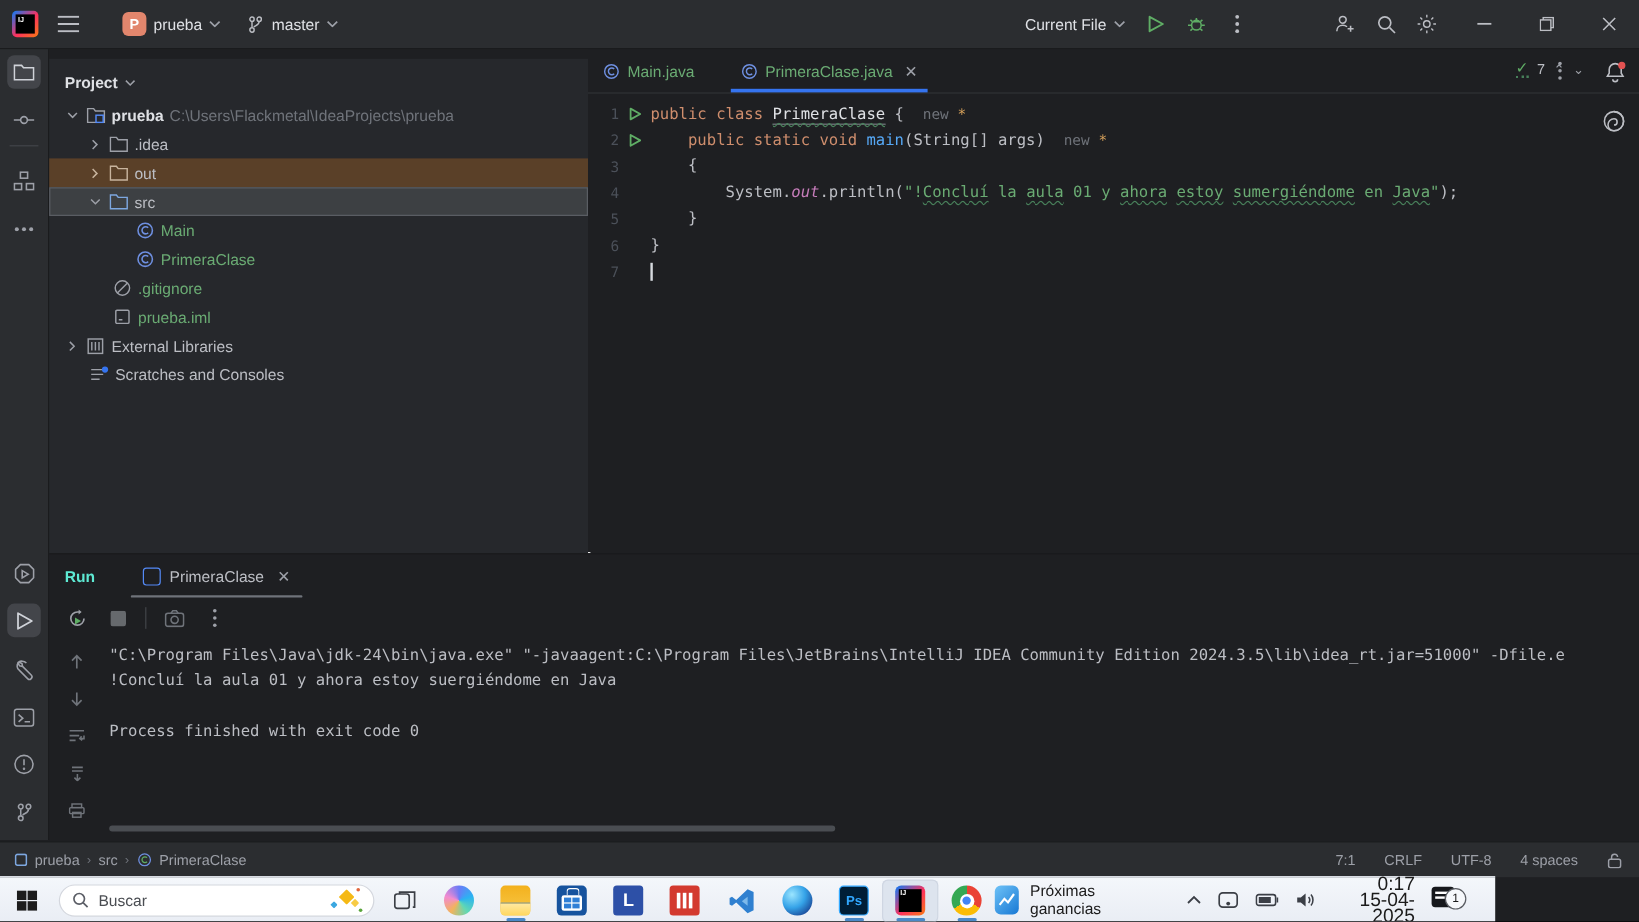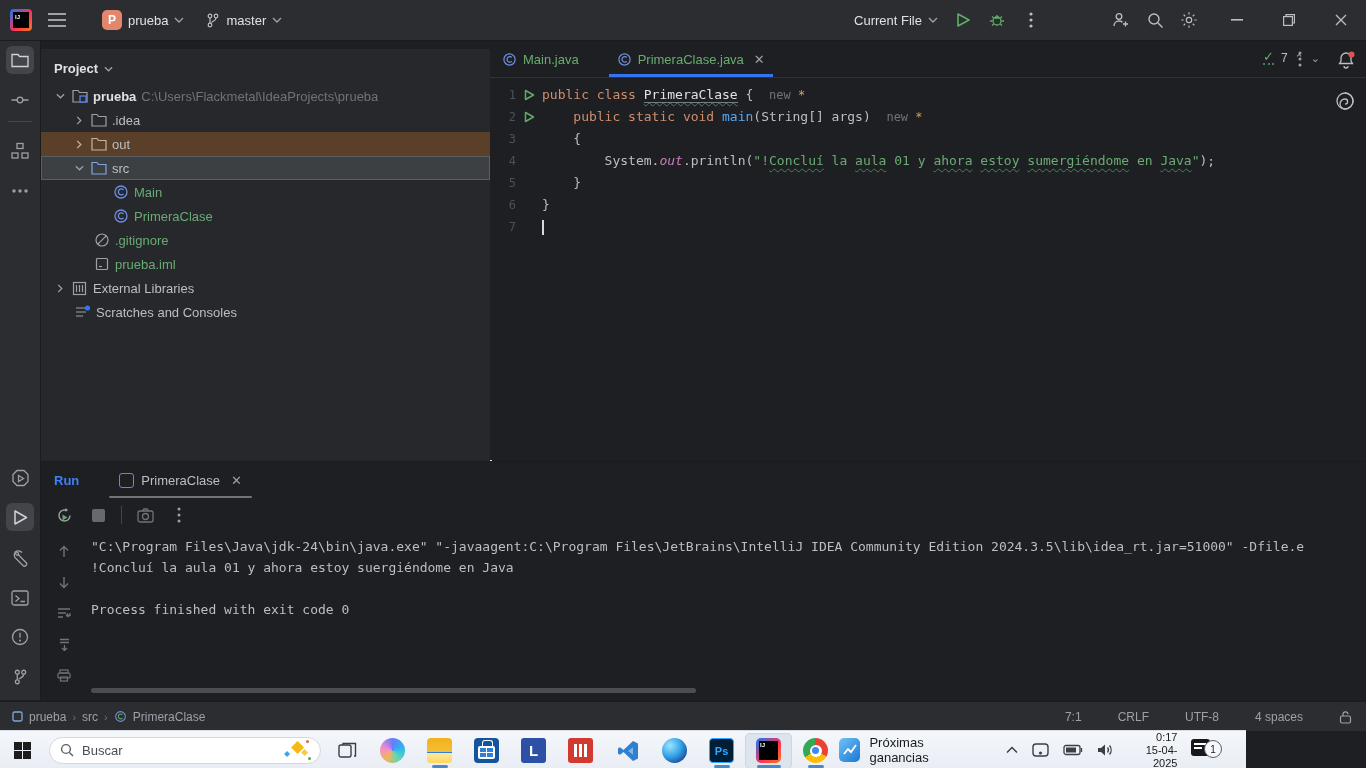--- a/index.html
+++ b/index.html
@@ -75,40 +75,40 @@
   .inspect .check{color:#5fad65;font-size:13px;border-bottom:2px dotted #47805a;line-height:12px;}
   .chev{color:#9da0a8;font-size:11px;}
 
   
   .bell-wrap{left:1336px;top:50px;}
   .ai-wrap{left:1334px;top:90px;}
 
   
   .runpanel{left:41px;top:461px;width:1325px;height:239px;background:#1e1f22;border-top:1px solid #1a1b1d;}
   .run-head{display:flex;align-items:center;height:36px;padding-left:13px;}
-  .run-title{color:#3b82f6;font-size:13px;font-weight:bold;margin-right:30px;}
+  .run-title{color:#5eead4;font-size:13px;font-weight:bold;margin-right:30px;}
   .run-tab{display:flex;align-items:center;gap:7px;color:#bcbec4;font-size:13px;height:100%;
            padding:0 10px;position:relative;}
   .run-tab::after{content:"";position:absolute;left:0;right:0;bottom:0;height:2px;background:#6f737a;border-radius:1px;}
   .cfg-icon{width:13px;height:13px;border:1.5px solid #548af7;border-radius:3px;}
   .run-toolbar{display:flex;align-items:center;gap:8px;height:34px;padding-left:10px;}
   .rt-btn{width:26px;height:26px;border-radius:6px;display:flex;align-items:center;justify-content:center;}
   .rt-div{width:1px;height:18px;background:#43454a;margin:0 2px;}
   .console-gutter{position:absolute;left:10px;top:78px;width:26px;display:flex;flex-direction:column;gap:9px;align-items:center;}
   .cg-btn{width:22px;height:22px;display:flex;align-items:center;justify-content:center;}
   .console{position:absolute;left:50px;top:74px;right:4px;bottom:14px;overflow:hidden;
            font-family:"DejaVu Sans Mono","Liberation Mono",monospace;font-size:13px;color:#bcbec4;}
   .console-line{height:21px;line-height:21px;white-space:pre;}
   .hscroll{position:absolute;left:50px;bottom:8px;width:605px;height:5px;border-radius:3px;background:#4a4d52;}
 
   
   .statusbar{left:0;top:701px;width:1366px;height:29px;background:#2b2d30;border-top:1px solid #1a1b1d;
              display:flex;align-items:center;color:#9da0a8;font-size:12px;}
   .sb-left{display:flex;align-items:center;gap:6px;padding-left:12px;}
-  .sb-right{margin-left:auto;display:flex;align-items:center;gap:36px;padding-right:14px;}
+  .sb-right{margin-left:auto;display:flex;align-items:center;gap:24px;padding-right:14px;}
   .sb-sep{color:#6f737a;font-size:11px;}
 
   
   .taskbar{left:0;top:730px;width:1246px;height:38px;background:linear-gradient(#f4f7fb,#e9edf4);
            border-top:1px solid #d8dce3;display:flex;align-items:center;}
   .start{margin-left:14px;}
   .searchbox{margin-left:18px;width:288px;height:27px;background:#fff;border:1px solid #d4d7de;
              border-radius:14px;display:flex;align-items:center;gap:8px;padding:0 10px;box-sizing:border-box;}
   .searchbox .ph{color:#4a4d52;font-size:13px;flex:1;}
   .sparkles{position:relative;width:26px;height:20px;}
@@ -121,21 +121,21 @@
   .app .under{position:absolute;bottom:1px;left:50%;transform:translateX(-50%);
               width:16px;height:3px;border-radius:2px;background:#4a89c8;}
   .app.focused .under{width:24px;}
   .appicon{width:25px;height:25px;border-radius:5px;display:flex;align-items:center;justify-content:center;
            font-weight:bold;}
   .tray{margin-left:auto;display:flex;align-items:center;gap:14px;padding-right:24px;}
   .widget{display:flex;align-items:center;gap:9px;}
   .widget-icon{width:24px;height:24px;border-radius:5px;background:linear-gradient(135deg,#6ec2f7,#1778d4);
                display:flex;align-items:center;justify-content:center;}
   .widget-label{color:#1b1b1b;font-size:13px;}
-  .clock{color:#1b1b1b;font-size:11px;text-align:right;line-height:13px;}
+  .clock{color:#1b1b1b;font-size:16px;text-align:right;line-height:13px;}
   .notif{position:relative;width:34px;height:26px;}
   .notif-chat{position:absolute;left:0;top:2px;width:19px;height:17px;background:#16181c;border-radius:3px;}
   .notif-chat::before{content:"";position:absolute;left:3px;top:4px;width:12px;height:2px;background:#fff;}
   .notif-chat::after{content:"";position:absolute;left:3px;top:8px;width:8px;height:2px;background:#fff;}
   .notif-badge{position:absolute;right:0;top:3px;width:16px;height:16px;border-radius:50%;background:#f6f8fb;
                border:1.5px solid #5a5d63;color:#1b1b1b;font-size:10px;display:flex;align-items:center;justify-content:center;}
 </style>
 </head>
 <body>
 

